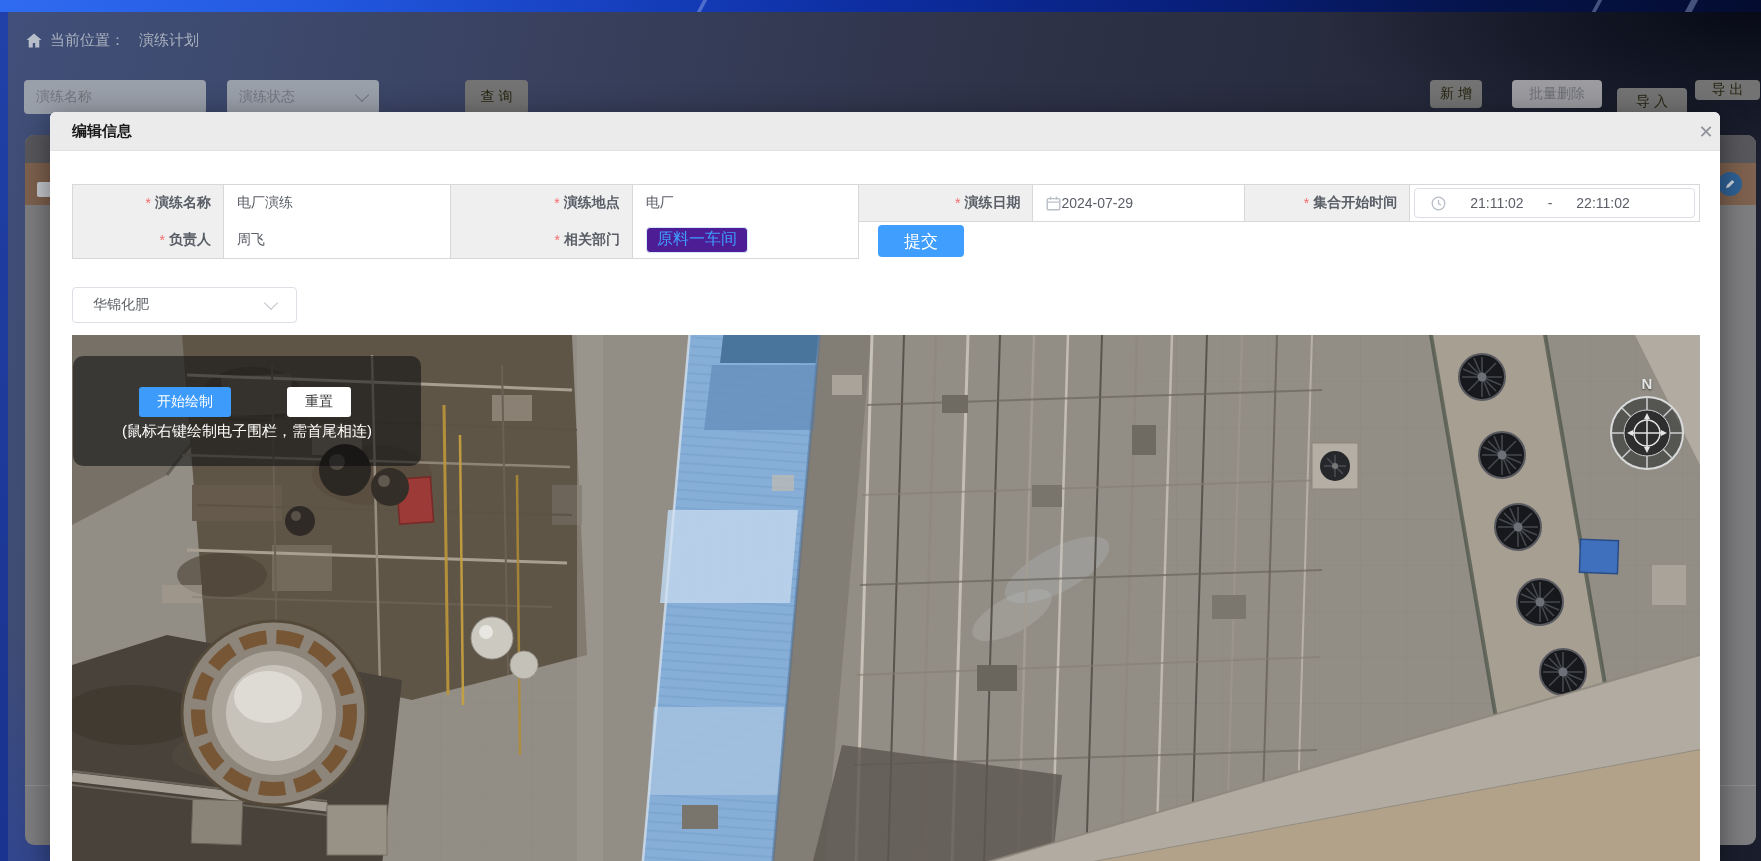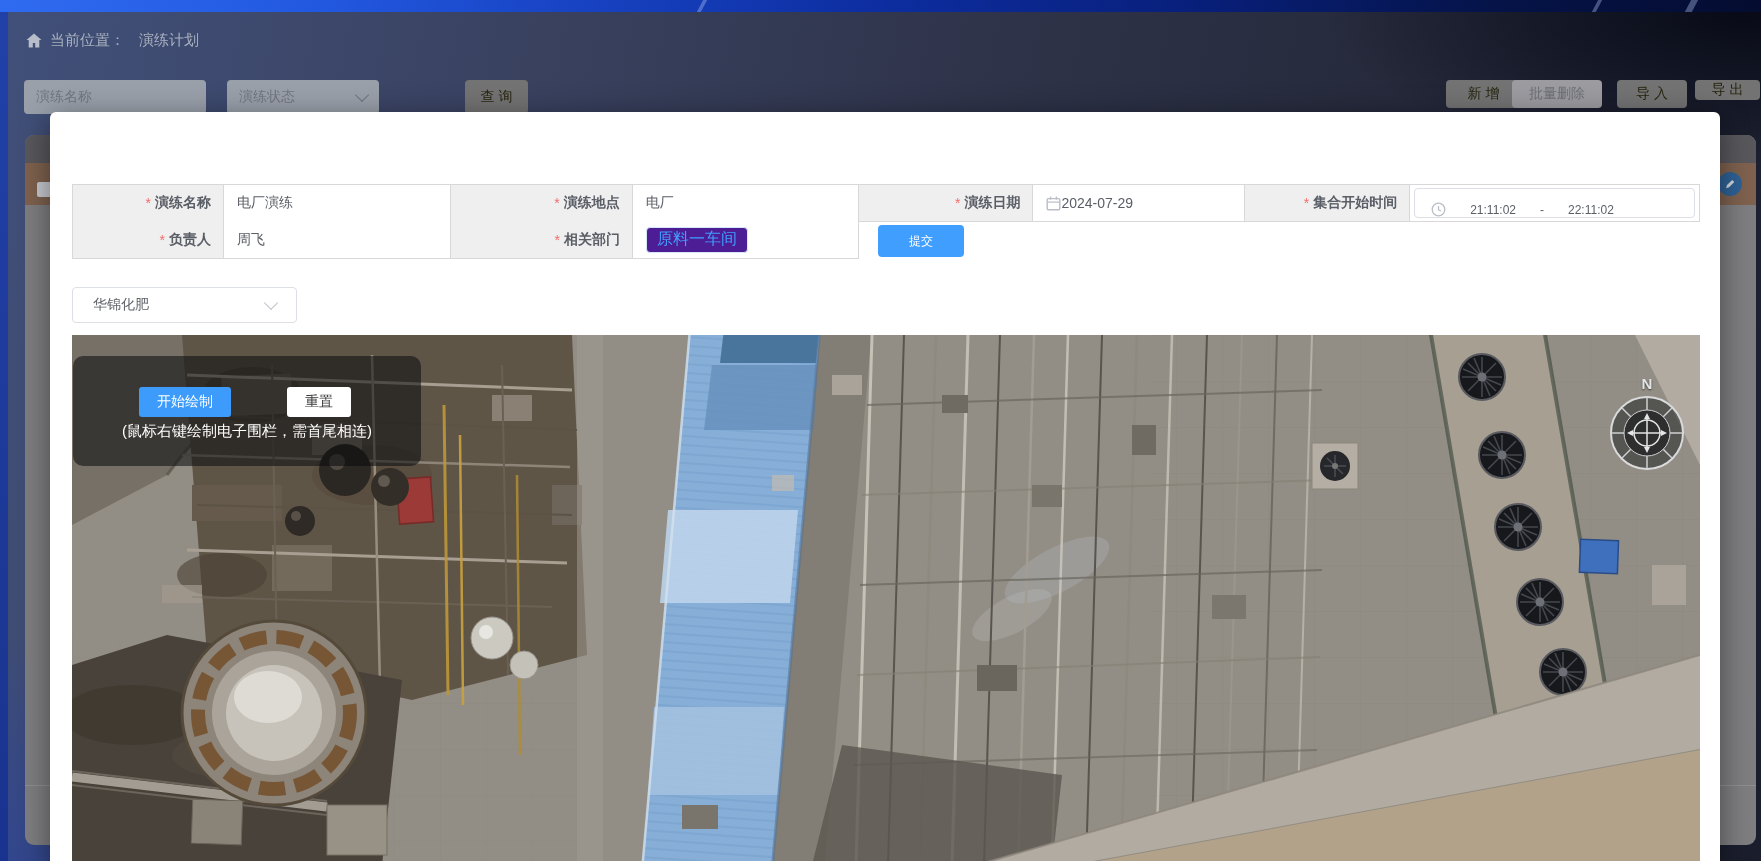--- a/index.html
+++ b/index.html
@@ -29,23 +29,23 @@
     font-size:14px;display:flex;align-items:center;padding:0 12px;box-sizing:border-box;}
   #filter-name{left:24px;width:182px;}
   #filter-status{left:227px;width:152px;justify-content:space-between;}
   .chev{width:9px;height:9px;border-right:1.7px solid #70747e;border-bottom:1.7px solid #70747e;
     transform:rotate(45deg);margin-top:-5px;}
   .btn{display:flex;align-items:center;justify-content:center;border-radius:4px;
     font-size:14px;cursor:pointer;box-sizing:border-box;}
   .btn-khaki{background:#737373;color:#26240f;}
   .btn-disabled{background:#9b9ba0;color:#6e6f75;text-align:right;}
   #btn-query{left:465px;top:80px;width:63px;height:34px;}
-  #btn-add{left:1430px;top:80px;width:75px;height:28px;margin-left:16px;}
+  #btn-add{left:1430px;top:80px;width:52px;height:28px;}
   #btn-batch{left:1512px;top:80px;width:90px;height:28px;}
-  #btn-import{left:1617px;top:80px;width:70px;height:28px;}
+  #btn-import{left:1617px;top:88px;width:70px;height:28px;}
   #btn-export{left:1695px;top:80px;width:65px;height:20px;}
 
   
   #table-panel{left:25px;top:135px;width:1731px;height:710px;border-radius:9px;
     background:#7e7e81;overflow:hidden;}
   #table-head{left:0;top:0;width:100%;height:28px;background:#57575c;}
   #table-row-sel{left:0;top:28px;width:100%;height:42px;background:#7e614e;}
   #row-checkbox{left:12px;top:47px;width:15px;height:15px;border-radius:2px;background:#c6c9ce;}
   #row-edit{left:1693px;top:37px;width:24px;height:24px;border-radius:50%;background:#2e6195;
     display:flex;align-items:center;justify-content:center;}
@@ -67,26 +67,26 @@
   #frow2{left:22px;top:109px;width:787px;height:38px;}
   .fcell{height:100%;box-sizing:border-box;border-right:1px solid #d8d8d8;
     border-bottom:1px solid #d8d8d8;display:flex;align-items:center;font-size:14px;}
   .flabel{background:#efefef;color:#5a5e66;font-weight:bold;justify-content:flex-end;
     padding-right:12px;}
   .fvalue{background:#fff;color:#5a5e66;padding-left:13px;}
   .req{color:#f56c6c;margin-right:4px;font-weight:normal;}
   .w-l1{width:151px;} .w-v1{width:227px;} .w-l2{width:182px;} .w-v2{width:226px;}
   .w-l3{width:175px;} .w-v3{width:212px;} .w-l4{width:165px;} .w-v4{width:290px;padding:0;}
   .time-box{margin:3px 4px;flex:1;height:30px;border:1px solid #dcdfe6;border-radius:4px;
-    display:flex;align-items:flex-end;padding:0 16px;gap:24px;box-sizing:border-box;
-    color:#5a5e66;font-size:12px;}
+    display:flex;align-items:center;padding:0 16px;gap:24px;box-sizing:border-box;
+    color:#5a5e66;font-size:14px;}
   .tag{display:inline-flex;align-items:center;height:24px;padding:0 10px;border-radius:4px;
     background:#4c1d95;border:1px solid #d5e8fb;color:#409eff;font-size:16px;}
   #btn-submit{left:828px;top:113px;width:86px;height:32px;background:#409eff;color:#fff;
-    border-radius:4px;font-size:12px;}
+    border-radius:4px;font-size:17px;}
 
   
   #site-select{left:22px;top:175px;width:225px;height:36px;border:1px solid #dcdfe6;
     border-radius:4px;display:flex;align-items:center;justify-content:space-between;
     padding:0 20px;box-sizing:border-box;color:#5f6368;font-size:14px;cursor:pointer;}
   #site-select .chev{border-color:#c0c4cc;}
 
   
   #map{left:22px;top:223px;width:1628px;height:530px;overflow:hidden;background:#938e85;cursor:crosshair;}
   #draw-panel{left:1px;top:21px;width:348px;height:110px;border-radius:10px;
@@ -154,20 +154,24 @@
     <div class="abs" id="row-checkbox"></div>
     <div class="abs" id="row-edit">
       <svg width="24" height="24" viewBox="0 0 24 24">
         <path d="M8 16.2l1-3.1 5.2-5.2 2.1 2.1-5.2 5.2-3.1 1z" fill="#cfd6dd"></path>
         </svg>
     </div>
     <div class="abs" id="table-divider"></div>
   </div>
 
   <div class="abs" id="modal">
+    <div class="abs" id="modal-head">
+      <div id="modal-title">编辑信息</div>
+      <div id="modal-close">✕</div>
+    </div>
 
     <div class="abs frow" id="frow1">
       <div class="fcell flabel w-l1">
         <span class="req">*</span>
         <span>演练名称</span>
       </div>
       <div class="fcell fvalue w-v1">
         <span>电厂演练</span>
       </div>
       <div class="fcell flabel w-l2">

